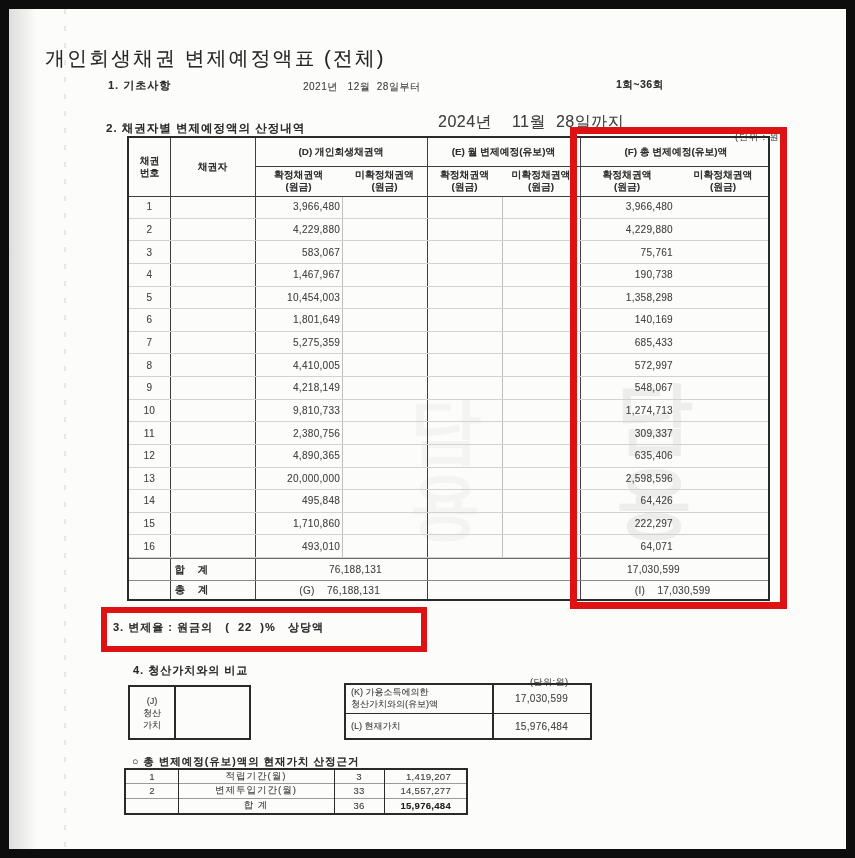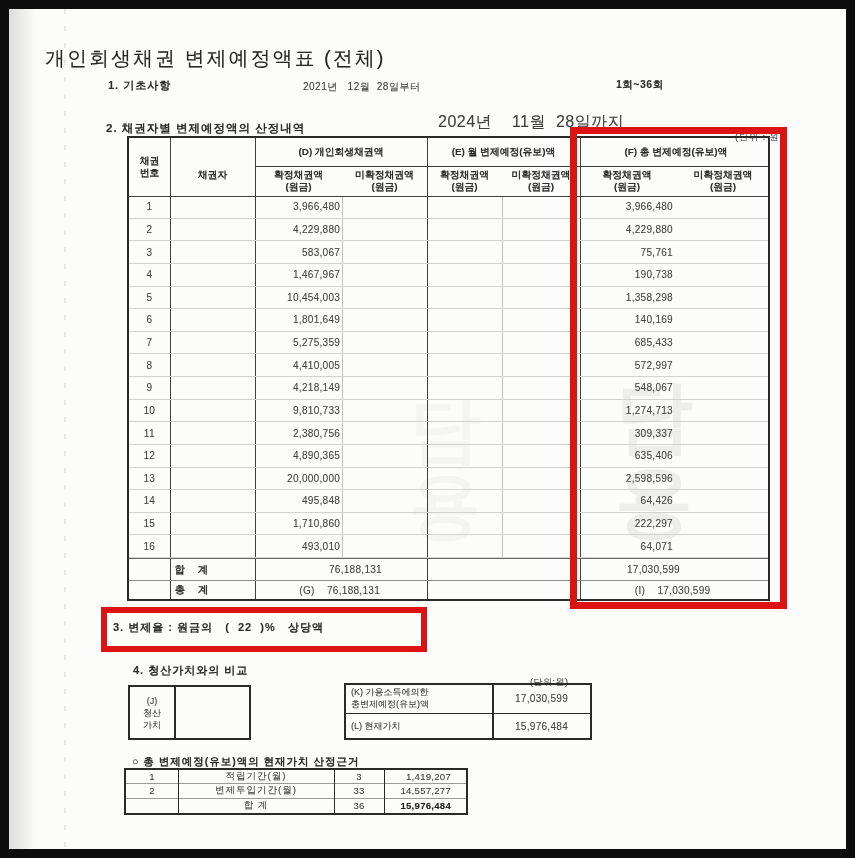--- a/index.html
+++ b/index.html
@@ -131,21 +131,21 @@
     <div class="vl" style="left:451px"></div>
     <div class="vls" style="left:213px"></div>
     <div class="vls" style="left:373px"></div>
 
     <div class="hl" style="left:126px;right:0;top:28px"></div>
     <div class="hl" style="left:0;right:0;top:58px"></div>
 
     <div class="hcell" style="left:0;width:41px;top:0;height:58px">
       <div class="two"><span>채권</span><br><span>번호</span></div>
     </div>
-    <div class="hcell" style="left:41px;width:85px;top:8px;height:58px">채권자</div>
+    <div class="hcell" style="left:41px;width:85px;top:0;height:58px">채권자</div>
     <div class="hcell" style="left:126px;width:172px;top:0;height:28px">(D) 개인회생채권액</div>
     <div class="hcell" style="left:298px;width:153px;top:0;height:28px">(E) 월 변제예정(유보)액</div>
     <div class="hcell" style="left:451px;width:192px;top:0;height:28px">(F) 총 변제예정(유보)액</div>
 
     <div class="hcell" style="left:126px;width:87px;top:28px;height:30px">
       <div class="two"><span>확정채권액</span><br><span>(원금)</span></div>
     </div>
     <div class="hcell" style="left:213px;width:85px;top:28px;height:30px">
       <div class="two"><span>미확정채권액</span><br><span>(원금)</span></div>
     </div>
@@ -308,21 +308,21 @@
       <span>청산</span>
       <span>가치</span>
     </div>
   </div>
 
   <div class="kltable">
     <div class="klrowdiv"></div>
     <div class="klcoldiv"></div>
     <div class="klcell-label kl-r0">
       <span>(K) 가용소득에의한</span><br>
-      <span>총변제예정(유보)액</span>
+      <span>청산가치와의(유보)액</span>
     </div>
     <div class="klcell-value kl-r0">17,030,599</div>
     <div class="klcell-label kl-r1" style="padding-top:7px">
       <span>(L)  현재가치</span>
     </div>
     <div class="klcell-value kl-r1">15,976,484</div>
   </div>
 
   <div class="sec5-label">○ 총 변제예정(유보)액의 현재가치 산정근거</div>
 

